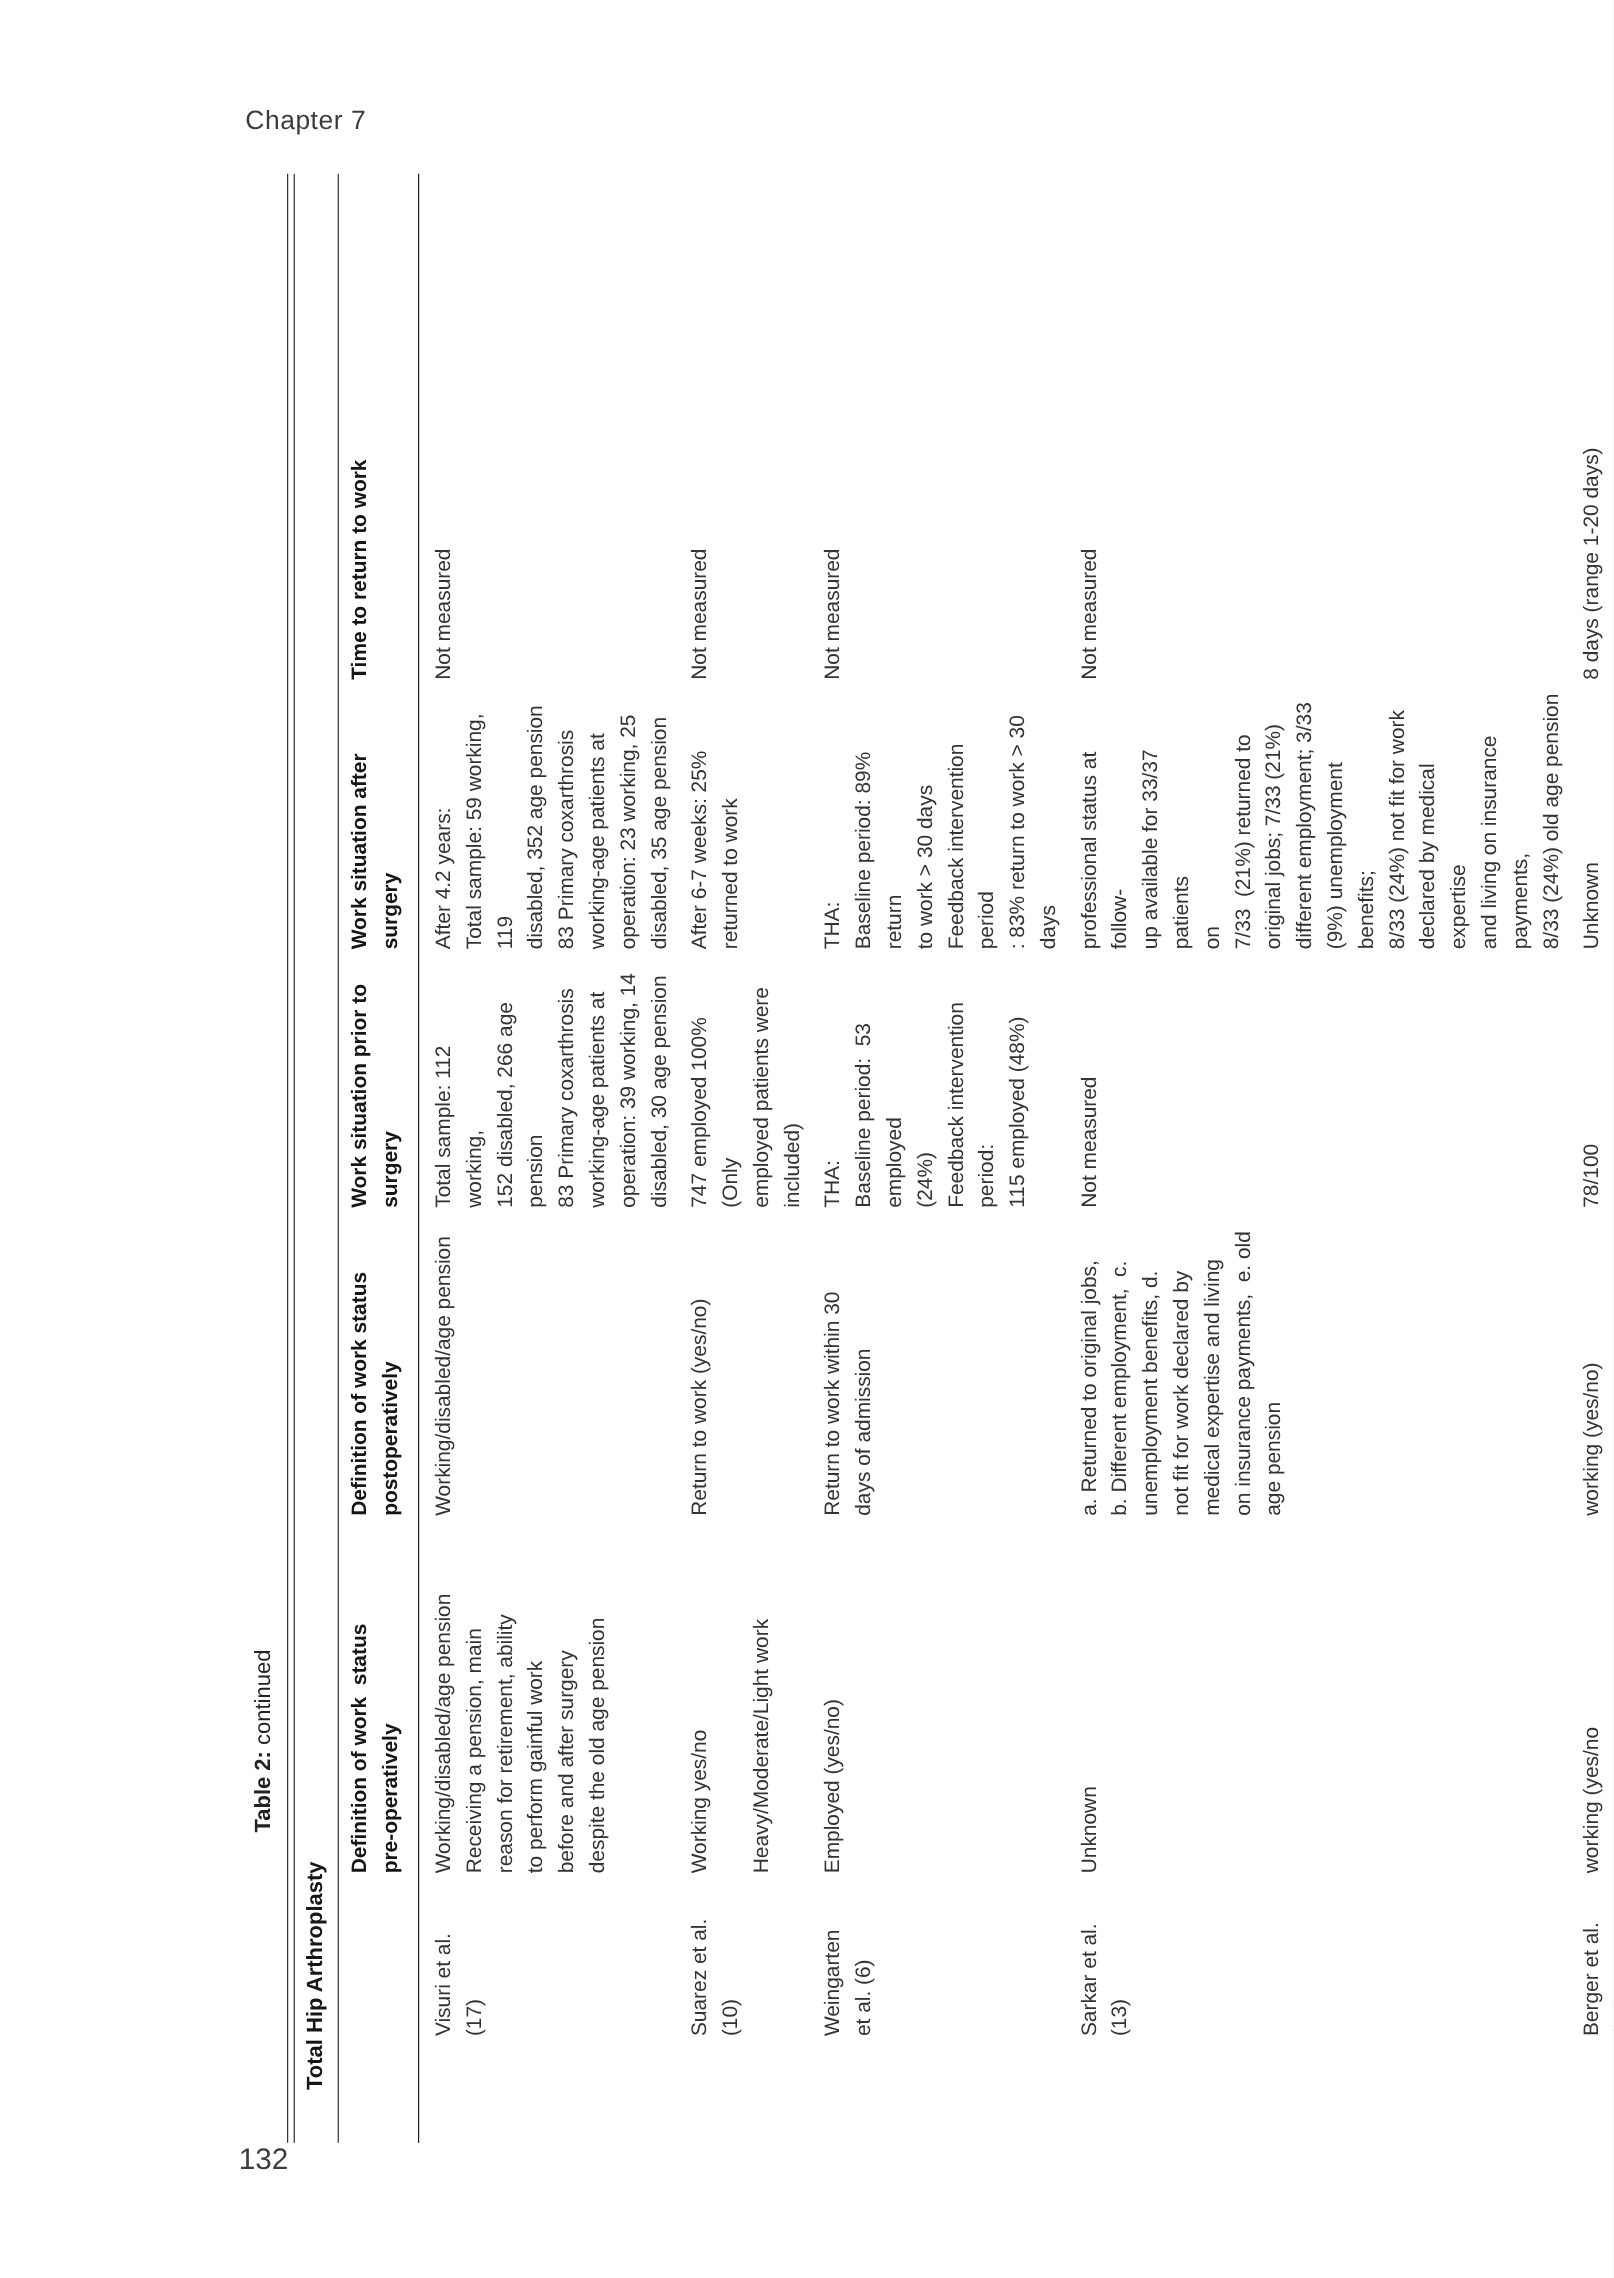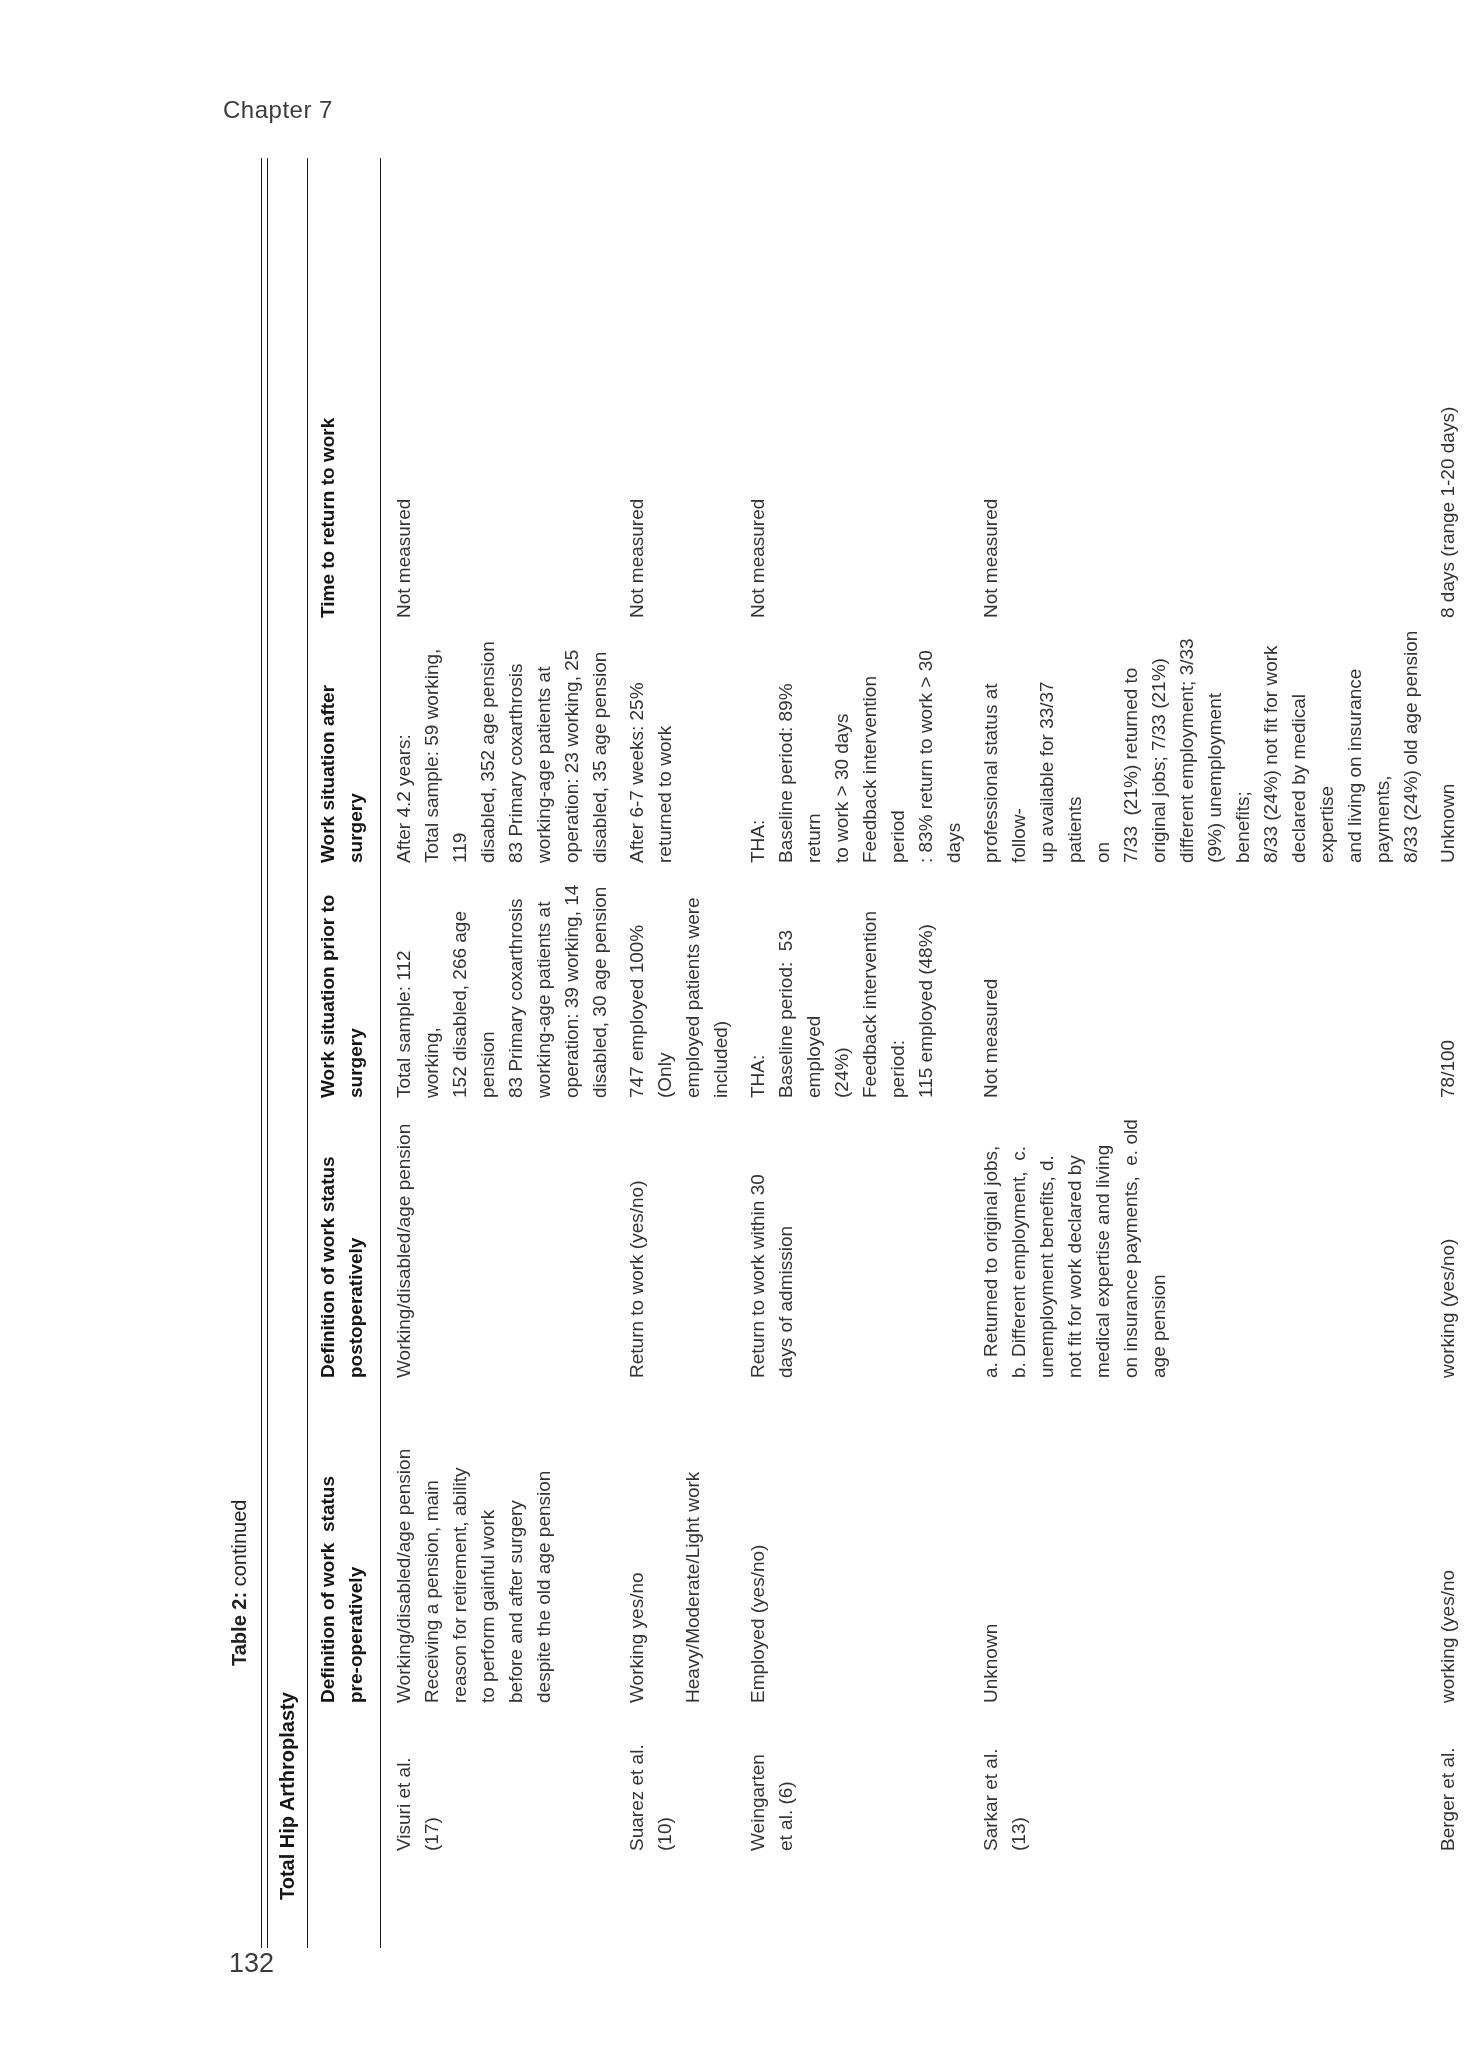--- a/index.html
+++ b/index.html
@@ -9,21 +9,21 @@
     background:#ffffff;
     overflow:hidden;
     font-family:"Liberation Sans", sans-serif;
     color:#2e2e2e;
   }
   #chapter-header{
     position:absolute;left:223px;top:80px;
     font-size:24px;color:#3c3c3c;letter-spacing:0.5px;margin-top:16px;
   }
   #page-number{
-    position:absolute;left:229px;top:1948px;
+    position:absolute;left:217px;top:1948px;
     font-size:27px;color:#3c3c3c;
   }
   
   #rotated-table{
     position:absolute;left:228px;top:1948px;
     width:1790px;height:1105px;
     transform:rotate(-90deg);
     transform-origin:0 0;
   }
   .caption{

